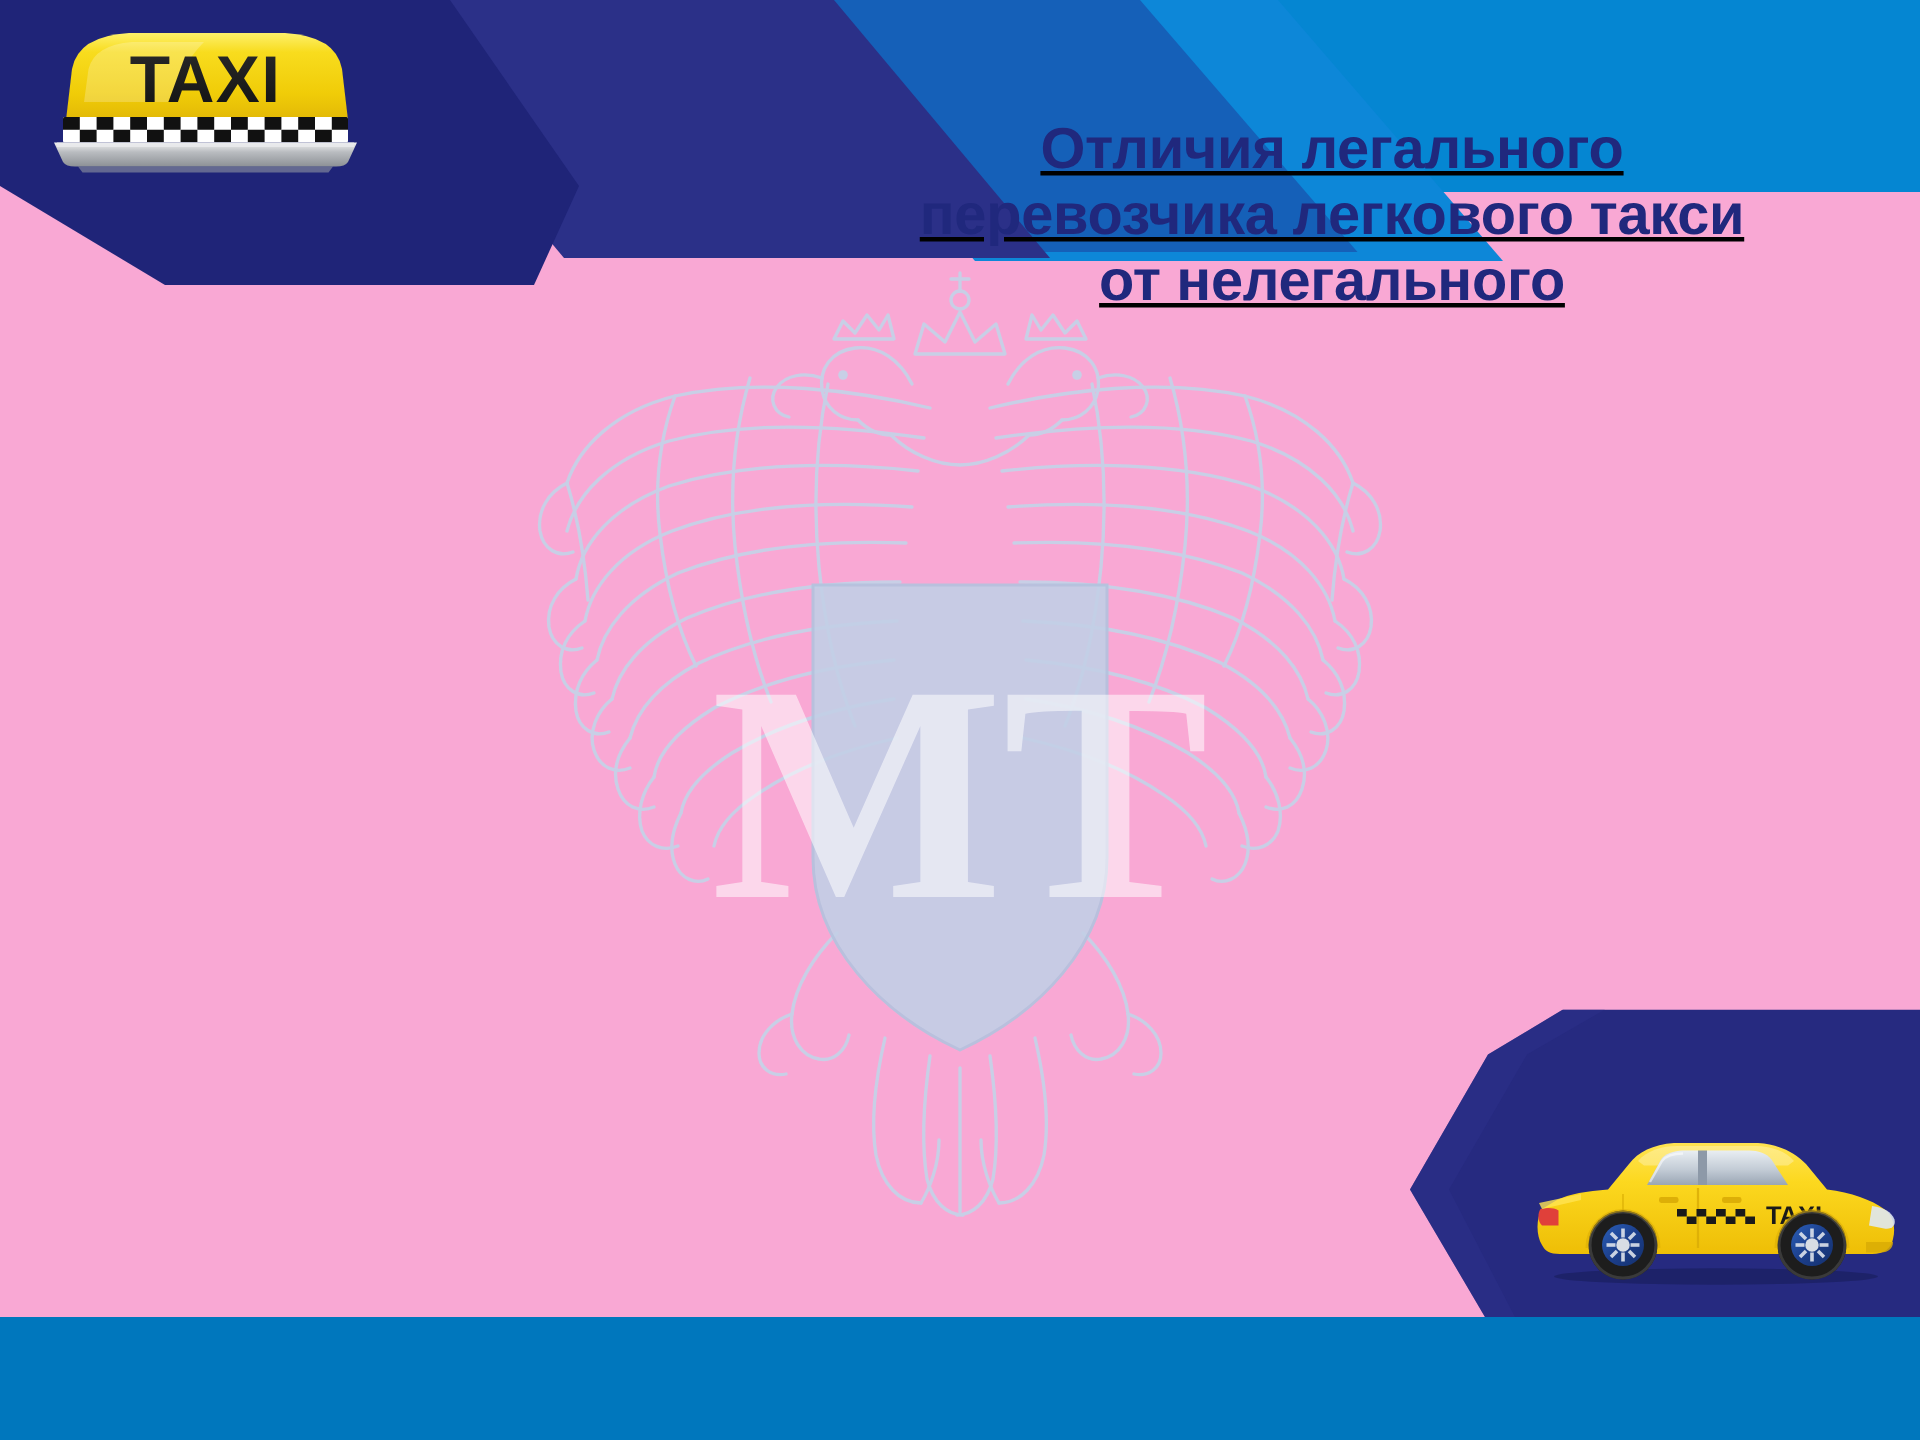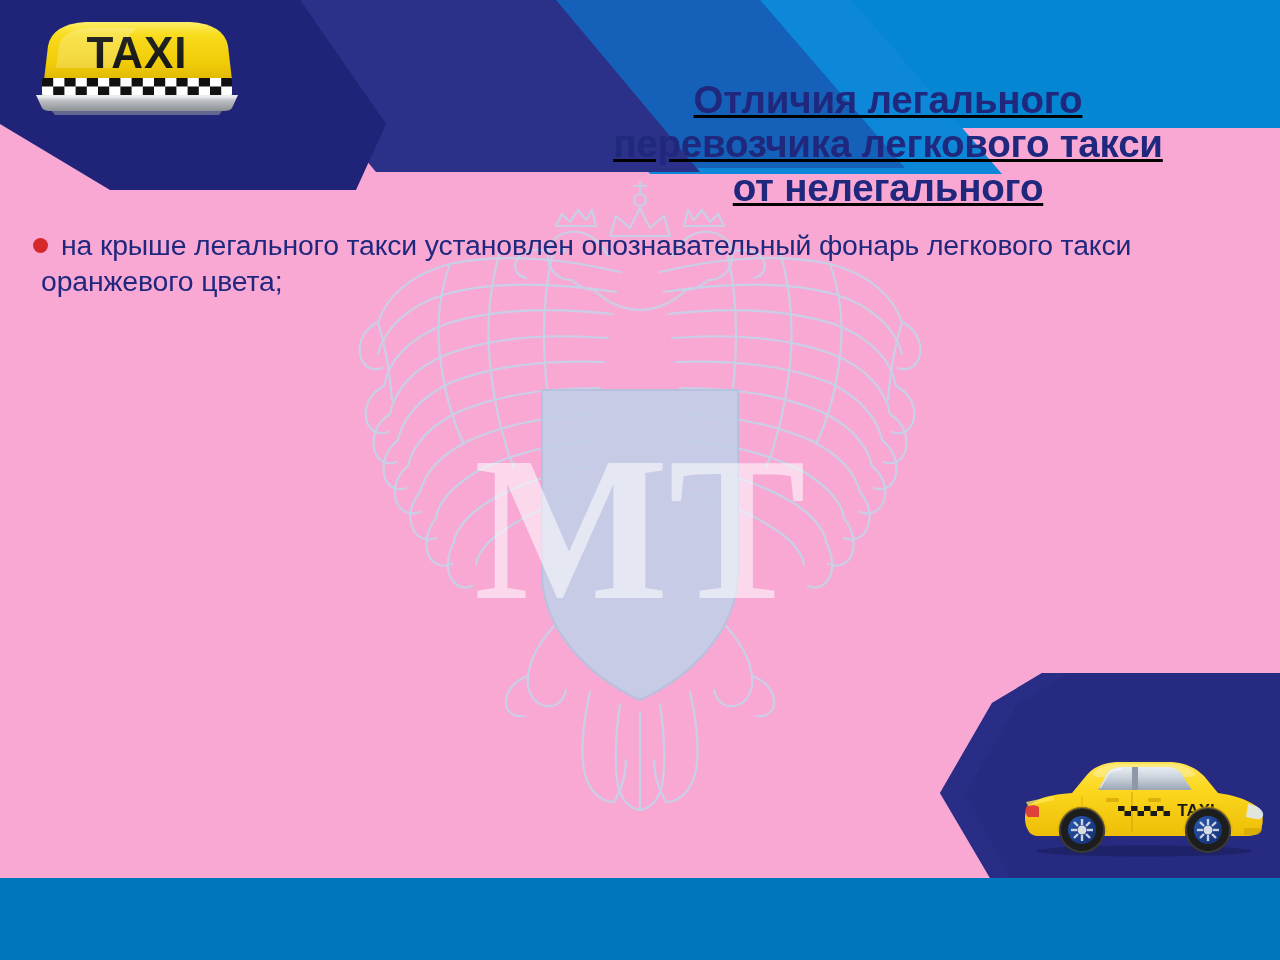--- a/index.html
+++ b/index.html
@@ -315,24 +315,20 @@
 
   <div class="title-block">
     <div class="title-text">Отличия легального
 перевозчика легкового такси
 от нелегального</div>
   </div>
 
   <div class="content">
 
 
-    <div class="bullet-row">
-      <span class="bullet-dot"></span>
-      <div class="bullet-text no-justify">на крыше легального такси установлен опознавательный фонарь легкового такси оранжевого цвета;</div>
-    </div>
 
 
 
   </div>
 
   <div class="bottom-navy">
     <svg width="340" height="205" viewBox="0 0 340 205" xmlns="http://www.w3.org/2000/svg">
       <polygon points="102,0 340,0 340,205 50,205 0,120 52,30" fill="#262a80"></polygon>
       <polygon points="102,0 130,0 78,30 26,120 70,205 50,205 0,120 52,30" fill="#2b3088" opacity="0.55"></polygon>
     </svg>

